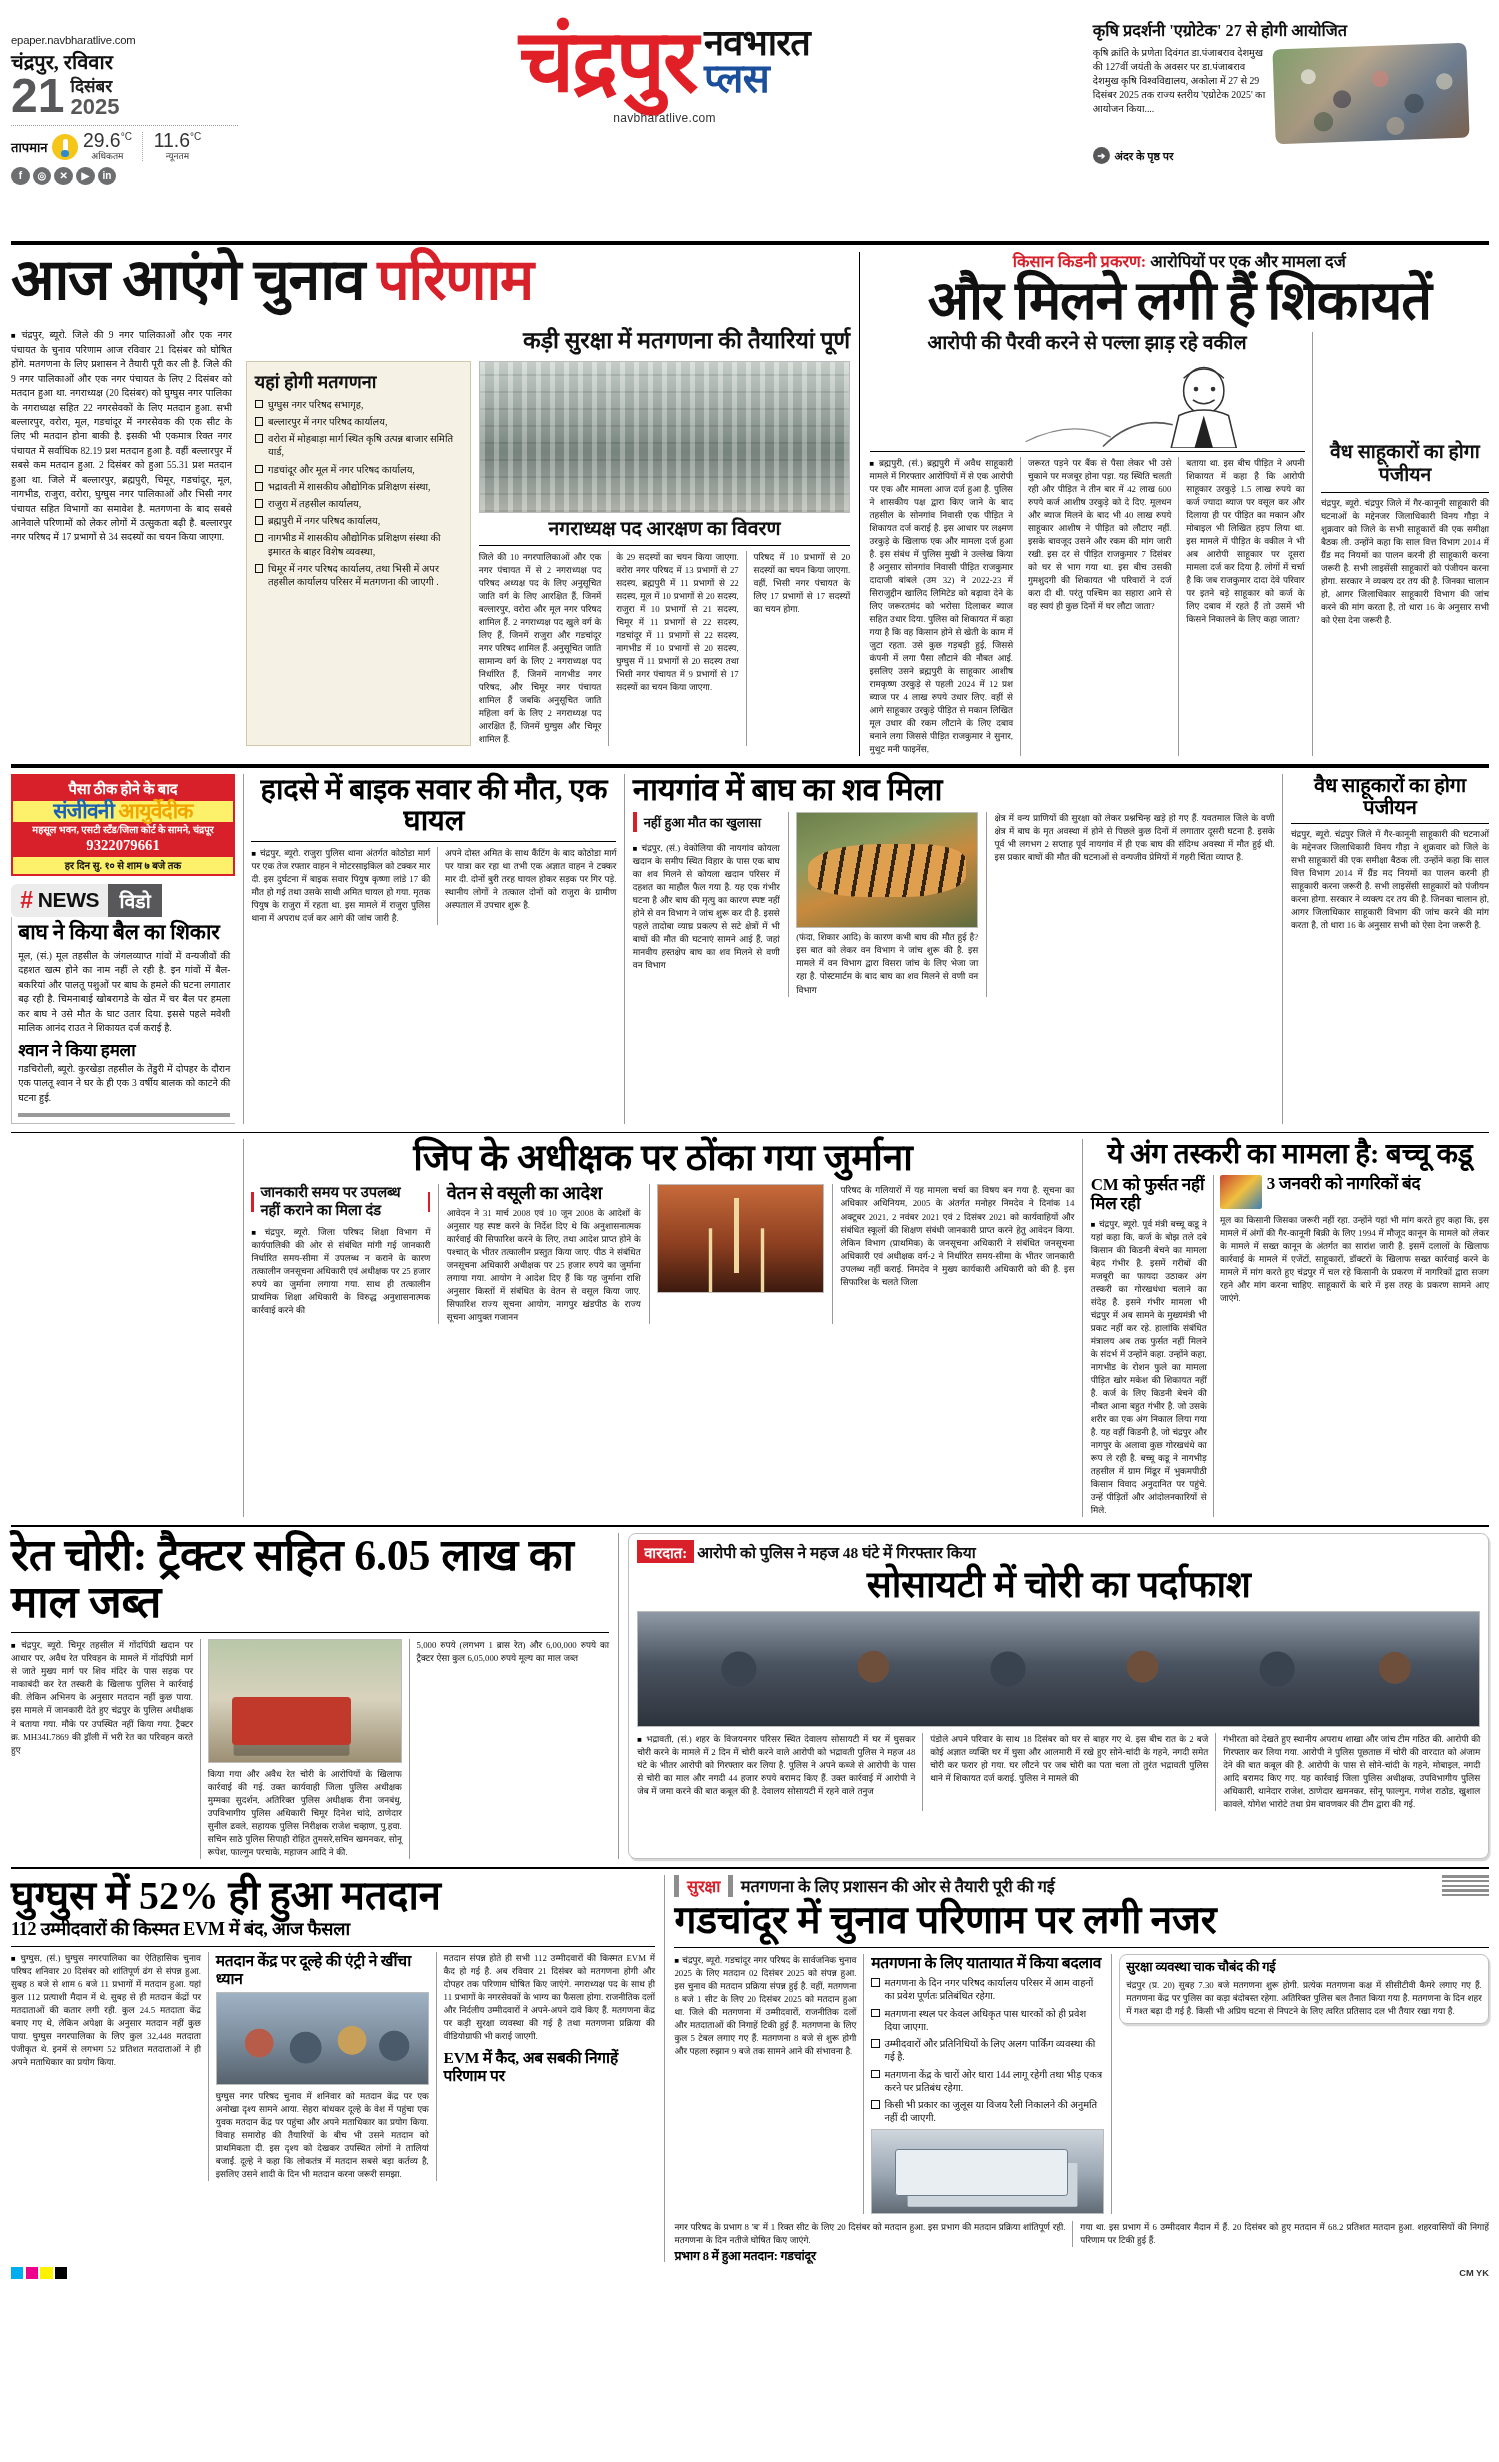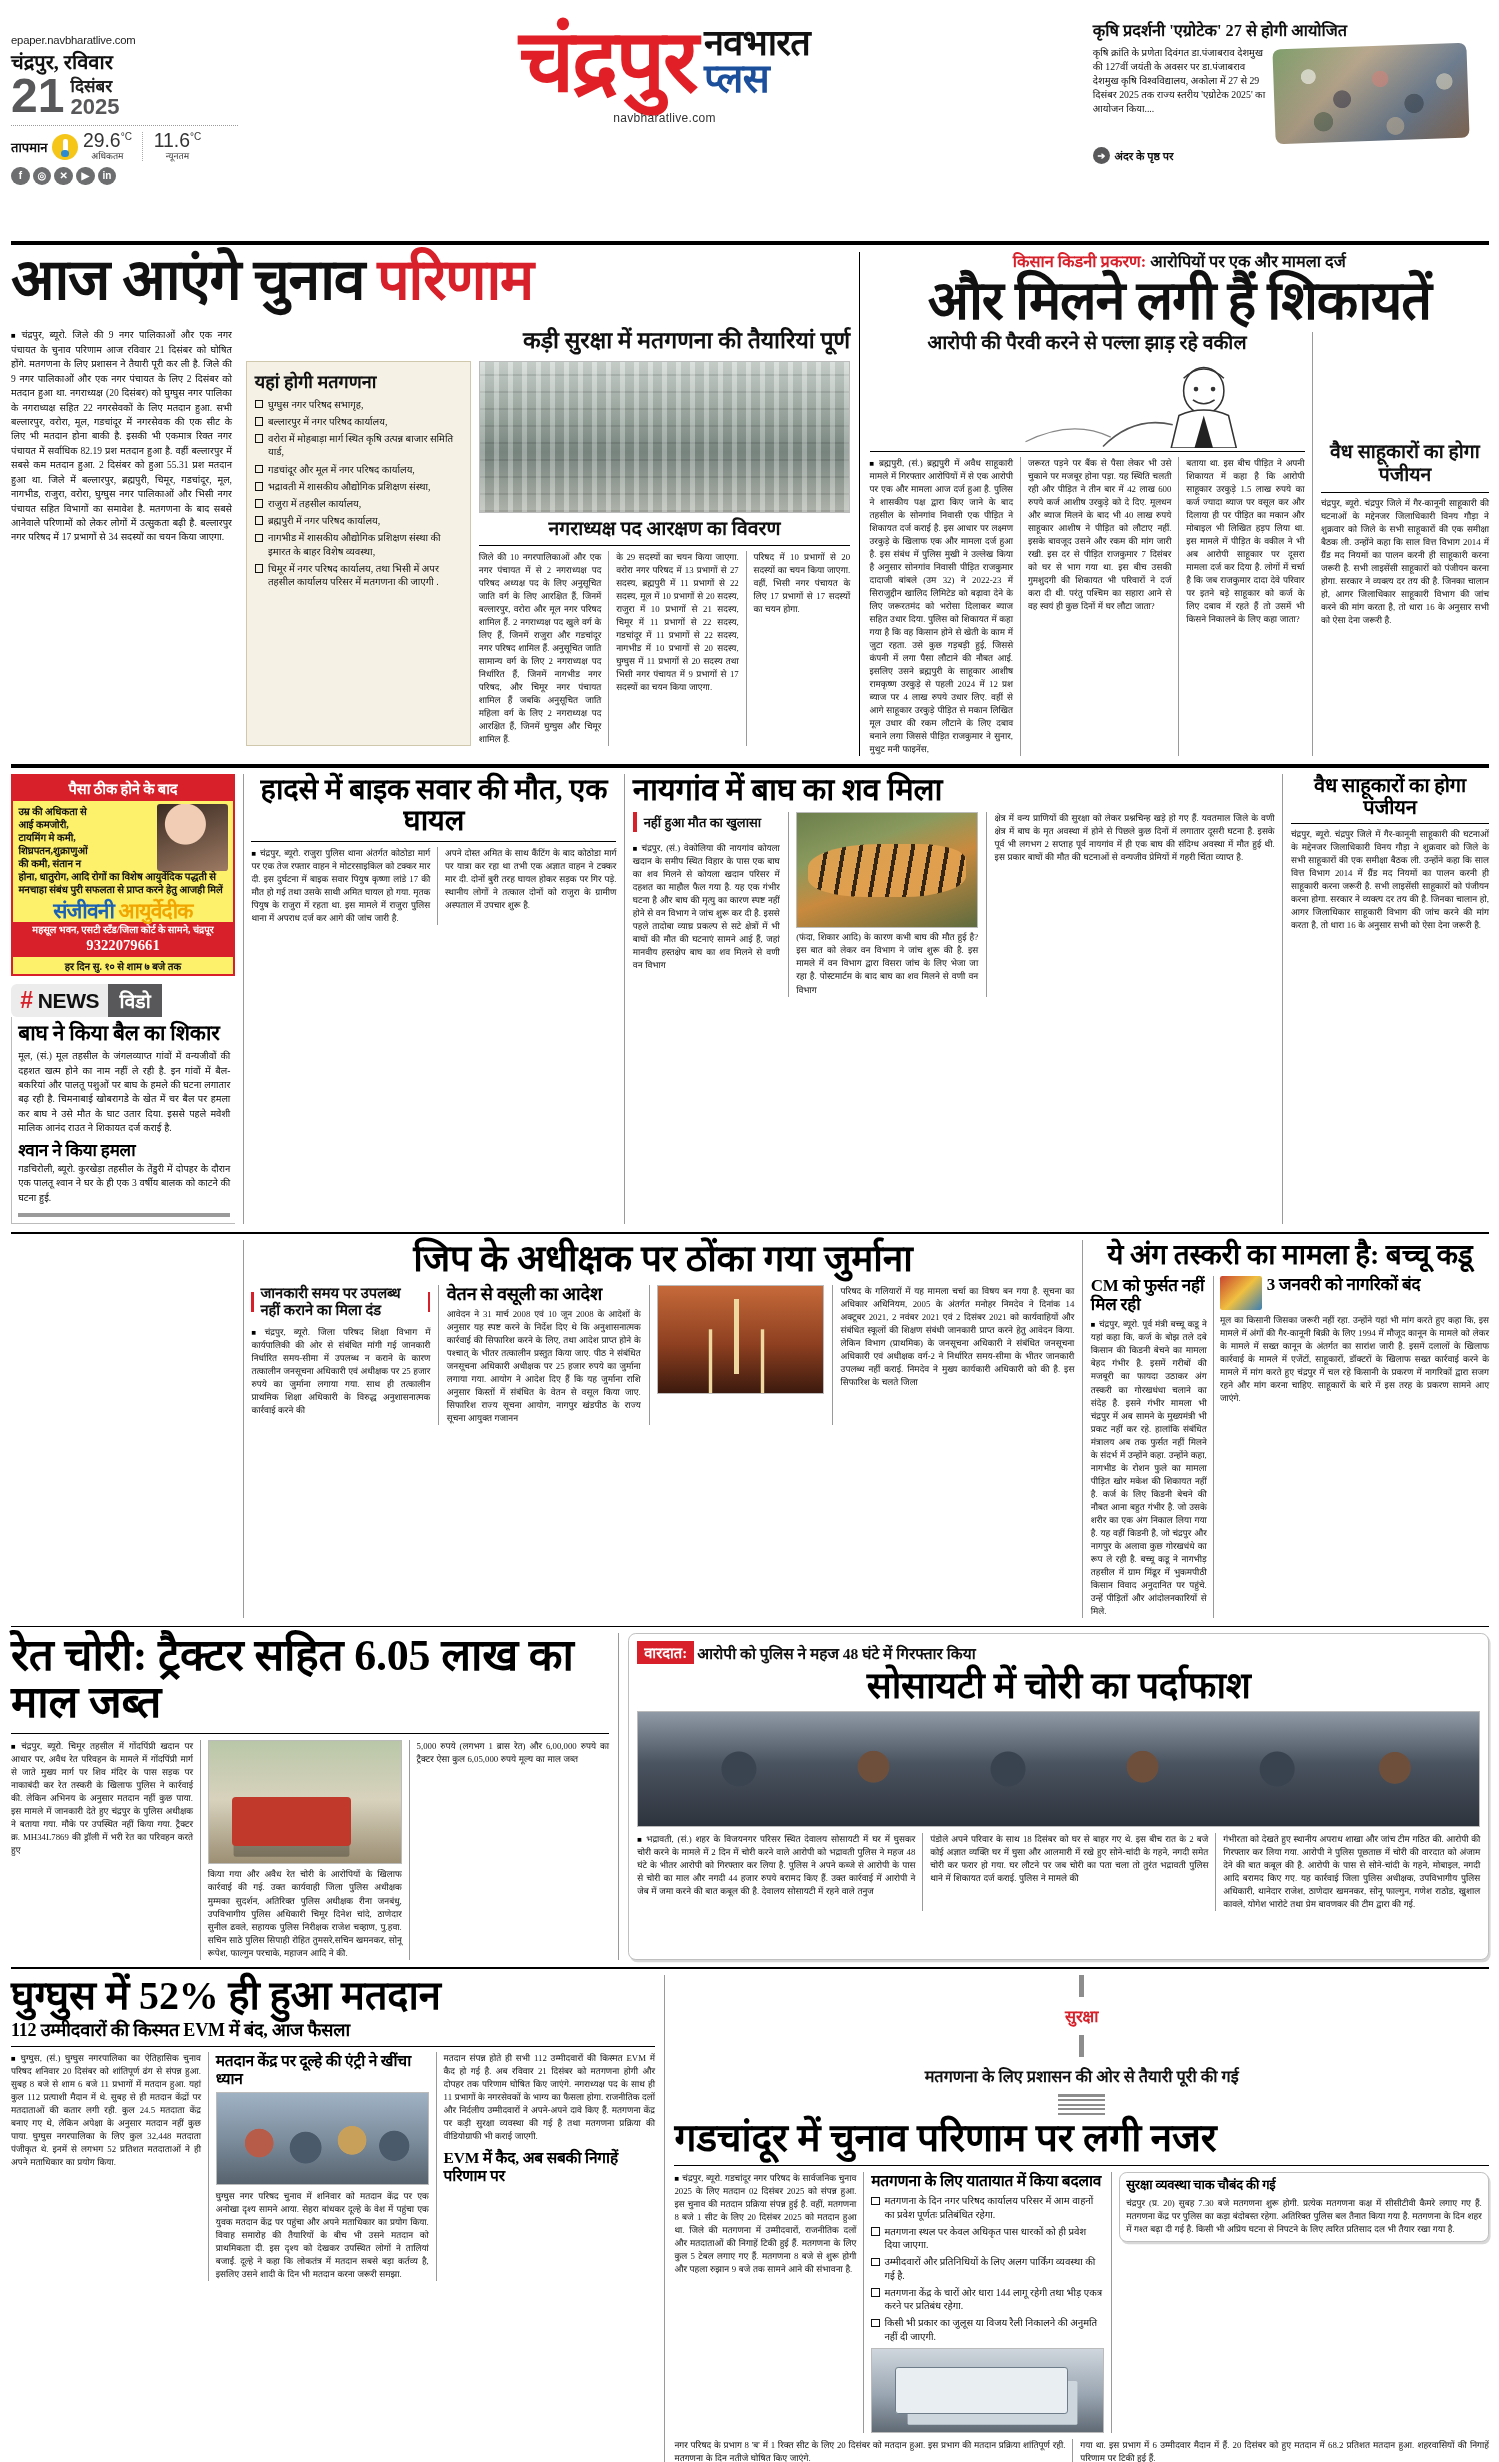--- a/index.html
+++ b/index.html
@@ -413,24 +413,20 @@
     </div>
   </div>
 
   <div class="sect-divider"></div>
 
   <div class="row" style="gap:7.8px;">
 
     <div style="width:224px">
       <div class="ad-box">
         <div class="ad-top">पैसा ठीक होने के बाद</div>
-        <div class="ad-body">
-          <div class="ad-photo"></div>
-          उम्र की अधिकता से<br>आई कमजोरी,<br>टायमिंग मे कमी,<br>शिघ्रपतन,शुक्राणुओं<br>की कमी, संतान न<br>होना, धातुरोग, आदि रोगों का विशेष आयुर्वेदिक पद्धती से मनचाहा संबंध पुरी सफलता से प्राप्त करने हेतु आजही मिलें
-        </div>
         <div class="ad-brand">संजीवनी <span>आयुर्वेदीक</span></div>
         <div class="ad-addr">महसूल भवन, एसटी स्टॅंड/जिला कोर्ट के सामने, चंद्रपूर <b>9322079661</b></div>
         <div class="ad-foot">हर दिन सु. १० से शाम ७ बजे तक</div>
       </div>
 
       <div class="news-widget-head" style="margin-top:7.8px">
         <span class="nw-a">
           <span class="nw-hash">#</span>
           <span class="nw-news">NEWS</span>
         </span>
@@ -600,21 +596,21 @@
         <div style="flex:1">
           <div class="body-text tiny">मतदान संपन्न होते ही सभी 112 उम्मीदवारों की किस्मत EVM में कैद हो गई है. अब रविवार 21 दिसंबर को मतगणना होगी और दोपहर तक परिणाम घोषित किए जाएंगे. नगराध्यक्ष पद के साथ ही 11 प्रभागों के नगरसेवकों के भाग्य का फैसला होगा. राजनीतिक दलों और निर्दलीय उम्मीदवारों ने अपने-अपने दावे किए हैं. मतगणना केंद्र पर कड़ी सुरक्षा व्यवस्था की गई है तथा मतगणना प्रक्रिया की वीडियोग्राफी भी कराई जाएगी.</div>
           <div class="hl" style="font-size:15.5px; line-height:1.15; margin-top:6.2px;">EVM में कैद, अब सबकी निगाहें परिणाम पर</div>
         </div>
       </div>
     </div>
 
     <div class="vline"></div>
 
     <div style="flex:1">
-      <div class="row" style="align-items:center; gap:7.8px;flex-direction:column;">
+      <div class="row" style="align-items:center; gap:7.8px;">
         <span class="bar" style="width:4.7px;height:22px;background:#8d8d8d;display:inline-block"></span>
         <span class="tag-out">सुरक्षा</span>
         <span class="bar" style="width:4.7px;height:22px;background:#8d8d8d;display:inline-block"></span>
         <span style="font-size:16.3px;font-weight:700;flex:1">मतगणना के लिए प्रशासन की ओर से तैयारी पूरी की गई</span>
         <span class="stripe-icon">
             <i></i>
             <i></i>
             <i></i>
             <i></i>
             <i></i>

